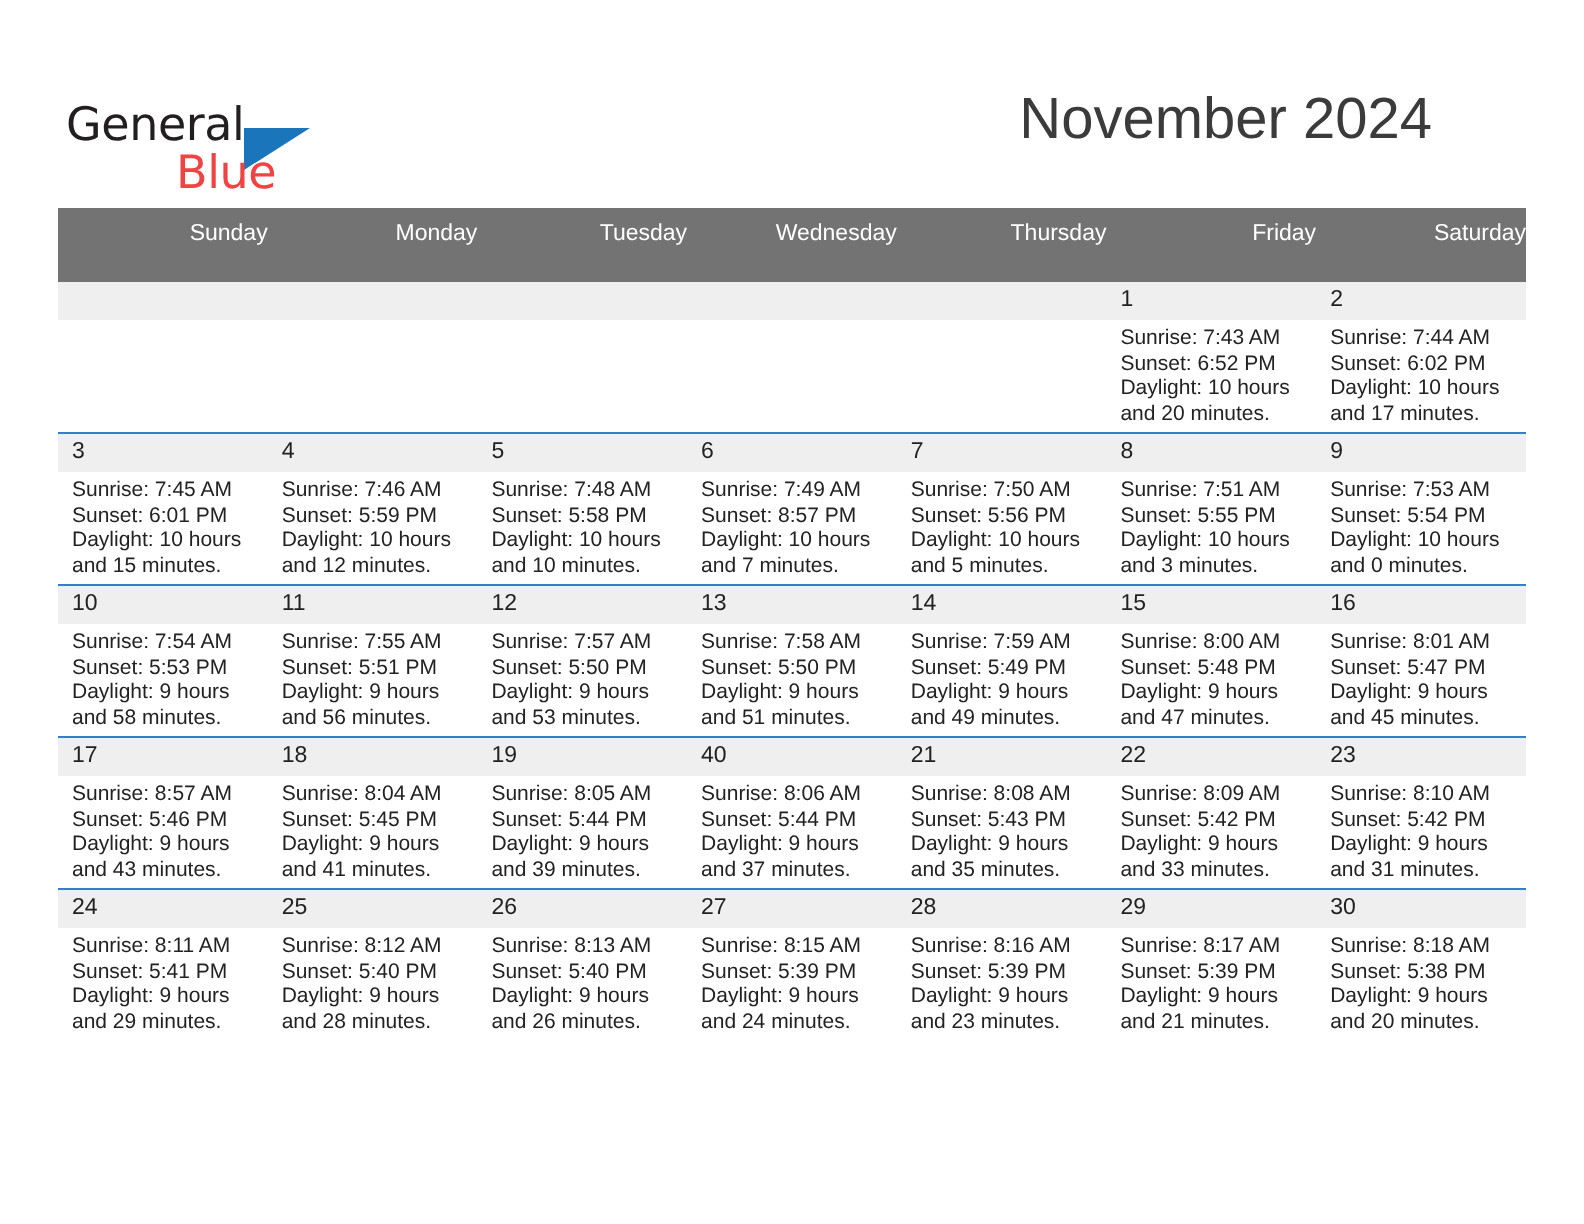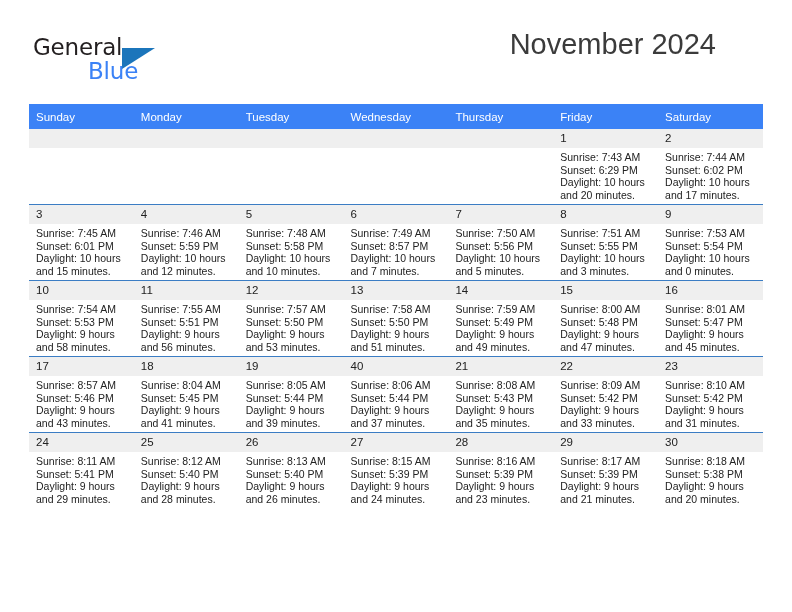--- a/index.html
+++ b/index.html
@@ -14,21 +14,21 @@
     font-family: "Liberation Sans", sans-serif;
     color: #000000;
     overflow: hidden;
     position: relative;
   }
 
   
   .page-header {
     position: absolute;
     left: 0;
-    top: 0;
+    top: 16px;
     width: 752px;
     height: 100px;
   }
 
   .brand {
     position: absolute;
     left: 33px;
     top: 36px;
     width: 200px;
     height: 50px;
@@ -41,21 +41,21 @@
     color: #231f20;
     letter-spacing: -0.2px;
     font-family: "DejaVu Sans", sans-serif;
     line-height: 1;
   }
   .brand-blue {
     position: absolute;
     left: 55px;
     top: 24px;
     font-size: 23px;
-    color: #3b82f6;
+    color: #ef4444;
     letter-spacing: -0.2px;
     font-family: "DejaVu Sans", sans-serif;
     line-height: 1;
     text-align: center;
   }
   .brand-triangle {
     position: absolute;
     left: 89px;
     top: 12px;
     width: 0;
@@ -89,26 +89,26 @@
   
   .calendar {
     position: absolute;
     left: 29px;
     top: 104px;
     width: 734px;
     border-collapse: collapse;
     table-layout: fixed;
   }
   .calendar th {
-    background: #3b82f6;
+    background: #737373;
     color: #ffffff;
     font-size: 11.5px;
     font-weight: normal;
-    text-align: left;
-    padding: 5px 0 5px 7px;
+    text-align: right;
+    padding: 5px 0 17px 7px;
     height: 15px;
     border: none;
     font-family: "Liberation Sans", sans-serif;
   }
   .calendar td {
     width: 104.85px;
     height: 75px;
     vertical-align: top;
     padding: 0;
     border: none;
@@ -204,21 +204,21 @@
         <td class="blank">
           <div class="cell-inner">
             <span class="day-number empty"></span>
           </div>
         </td>
         <td>
           <div class="cell-inner">
             <span class="day-number">1</span>
             <div class="details">
               <div>Sunrise: 7:43 AM</div>
-              <div>Sunset: 6:29 PM</div>
+              <div>Sunset: 6:52 PM</div>
               <div class="daylight-line">Daylight: 10 hours and 20 minutes.</div>
             </div>
           </div>
         </td>
         <td>
           <div class="cell-inner">
             <span class="day-number">2</span>
             <div class="details">
               <div>Sunrise: 7:44 AM</div>
               <div>Sunset: 6:02 PM</div>

